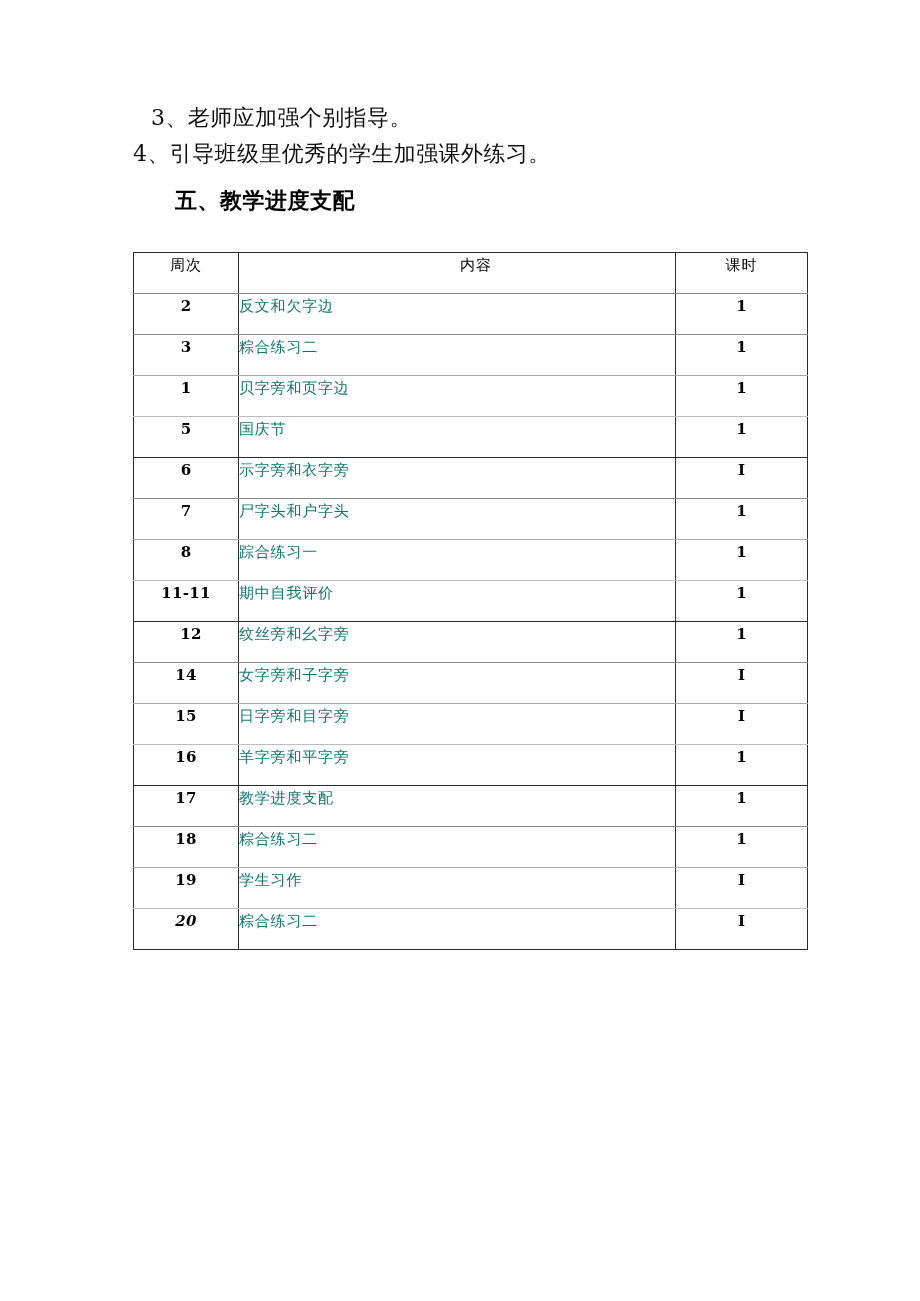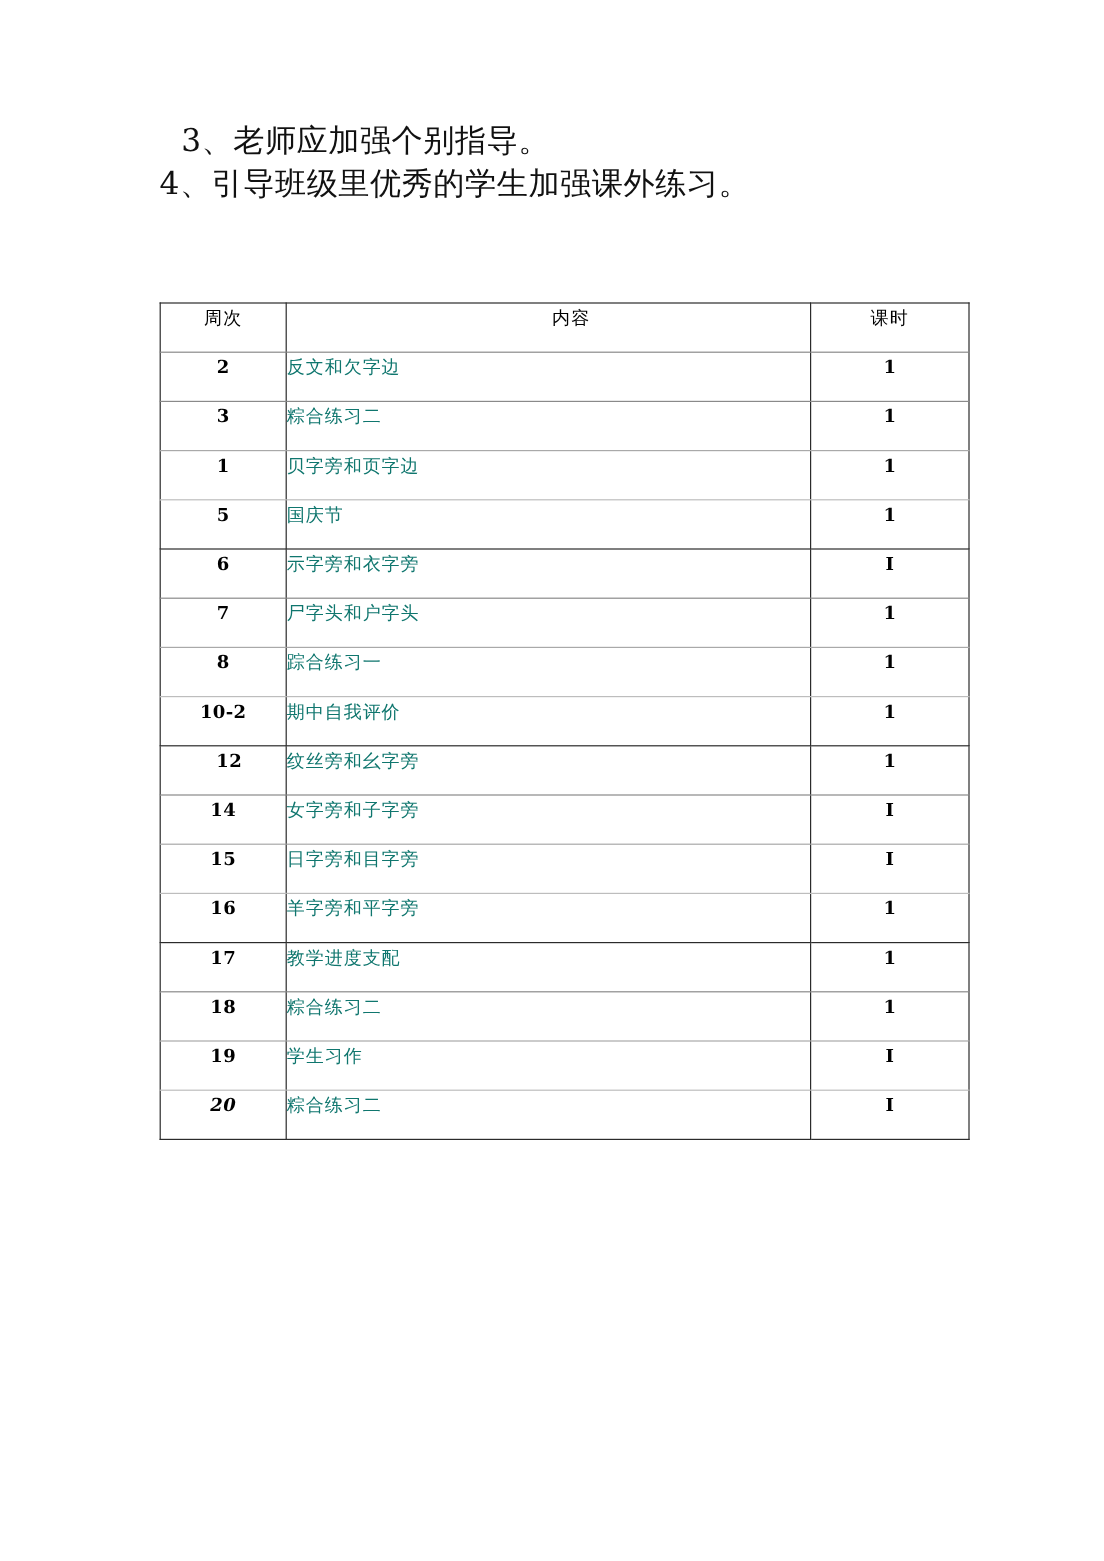--- a/index.html
+++ b/index.html
@@ -27,21 +27,21 @@
 
   
   .intro {
     position: absolute;
     left: 133px;
     top: 100px;
     width: 680px;
   }
   .intro-line {
     font-family: "DejaVu Serif", "Liberation Serif", serif;
-    font-size: 26px;
+    font-size: 22px;
     line-height: 36px;
     color: #111;
     letter-spacing: 0.4px;
     white-space: nowrap;
   }
   .intro-line.indent {
     padding-left: 18px;
   }
 
   
@@ -127,20 +127,21 @@
 </head>
 <body>
 
 <div class="page">
 
   <div class="intro">
     <div class="intro-line indent">3、老师应加强个别指导。</div>
     <div class="intro-line">4、引导班级里优秀的学生加强课外练习。</div>
   </div>
 
+  <div class="section-heading">五、教学进度支配</div>
 
   <div class="table-wrap">
     <table class="schedule">
       <colgroup>
         <col class="c-week">
         <col class="c-content">
         <col class="c-hours">
       </colgroup>
       <tbody id="table-body">
         <tr class="hdr rule-grey">
@@ -177,21 +178,21 @@
             <td class="week">7</td>
             <td class="content">尸字头和户字头</td>
             <td class="hours">1</td>
           </tr>
           <tr class="rule-dot">
             <td class="week">8</td>
             <td class="content">踪合练习一</td>
             <td class="hours">1</td>
           </tr>
           <tr class="">
-            <td class="week">10-2</td>
+            <td class="week">11-11</td>
             <td class="content">期中自我评价</td>
             <td class="hours">1</td>
           </tr>
           <tr class="rule-grey">
             <td class="week shift">12</td>
             <td class="content">纹丝旁和幺字旁</td>
             <td class="hours">1</td>
           </tr>
           <tr class="rule-faint">
             <td class="week">14</td>

